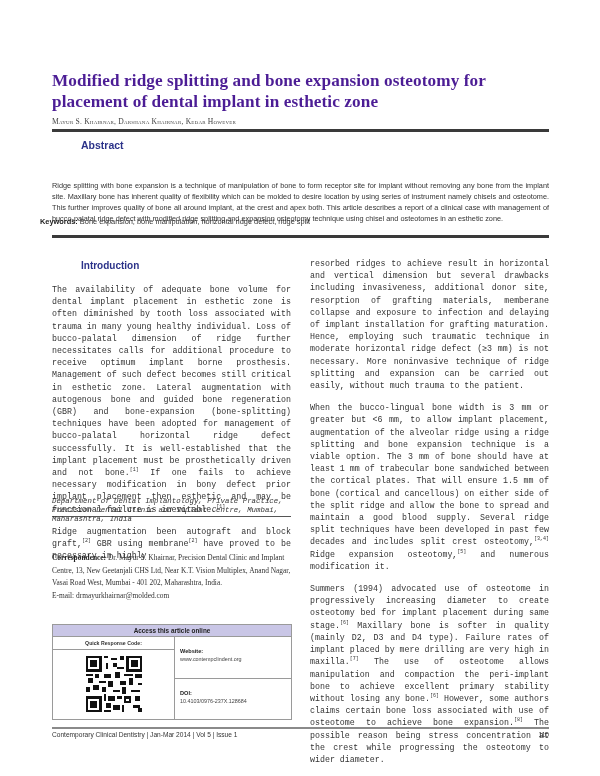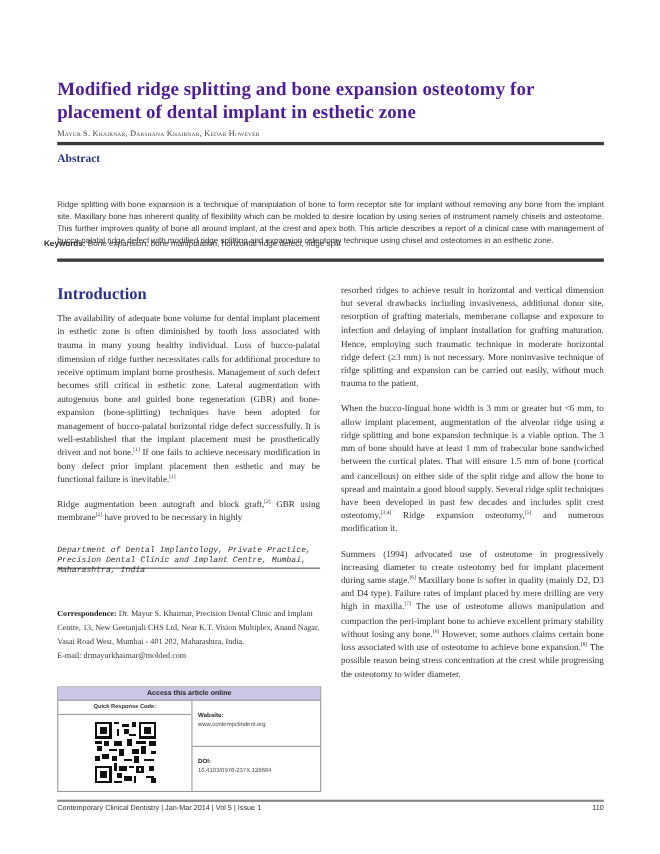--- a/index.html
+++ b/index.html
@@ -1,27 +1,27 @@
 <!DOCTYPE html>
 <html><head>
 <meta charset="utf-8">
 <style>
   html, body { margin: 0; padding: 0; background: #ffffff; }
   body { width: 600px; height: 776px; position: relative; overflow: hidden; font-family: "Liberation Serif", serif; color: #222; }
   .abs { position: absolute; }
   .title { left: 52px; top: 70px; width: 500px; font-family: "Liberation Serif", serif; font-weight: bold; font-size: 17.2px; line-height: 21px; color: #4c1d95; letter-spacing: 0.1px; }
   .authors { left: 52px; top: 117px; font-size: 7.6px; color: #444; font-variant: small-caps; letter-spacing: 0.2px; font-family: "Liberation Serif", serif; }
   .rule-thick { left: 52px; width: 497px; height: 3px; background: #3a3a3a; }
-  .h-sans { font-family: Liberation Serif, serif; font-weight: bold; color: #2b3289; }
+  .h-sans { font-family: Liberation Sans, sans-serif; font-weight: bold; color: #2b3289; margin-left: 29px; }
   .abstract-h { left: 52px; top: 139px; font-size: 10.5px; }
   .abstract-body { left: 52px; top: 153px; width: 497px; font-family: "Liberation Sans", sans-serif; font-size: 7.3px; line-height: 11.1px; color: #333; text-align: justify; margin-top: 27px; }
   .keywords { left: 40px; top: 217px; width: 497px; font-family: "Liberation Sans", sans-serif; font-size: 7.4px; color: #333; }
   .keywords b { color: #222; }
-  .intro-h { left: 52px; top: 260px; font-size: 15px; }
-  .col { font-family: Liberation Serif, serif; font-size: 8.3px; line-height: 12.2px; color: #333; text-align: justify; width: 239px; }
+  .intro-h { left: 52px; top: 260px; font-size: 10px; }
+  .col { font-family: Liberation Mono, monospace; font-size: 8.3px; line-height: 12.2px; color: #333; text-align: justify; width: 239px; }
   .col p { margin: 0 0 10px 0; }
   .col sup { font-size: 5px; line-height: 0; }
   .col-left { left: 52px; top: 284px; }
   .col-right { left: 310px; top: 258px; }
   .affil-rule { left: 52px; top: 516px; width: 239px; height: 1px; background: #555; }
   .affil { left: 52px; top: 497px; width: 239px; font-family: Liberation Mono, monospace; font-style: italic; font-size: 7.4px; line-height: 9px; color: #333; }
   .corr { left: 52px; top: 552px; width: 239px; font-family: "Liberation Serif", serif; font-size: 7.4px; line-height: 12.6px; color: #333; }
   .corr b { color: #222; }
   .access-box { left: 52px; top: 624px; width: 238px; height: 94px; border: 1px solid #9a9a9a; font-family: "Liberation Sans", sans-serif; }
   .access-head { height: 11px; background: #c9c6e6; border-bottom: 1px solid #9a9a9a; text-align: center; font-size: 6.4px; font-weight: bold; line-height: 11px; color: #222; }

